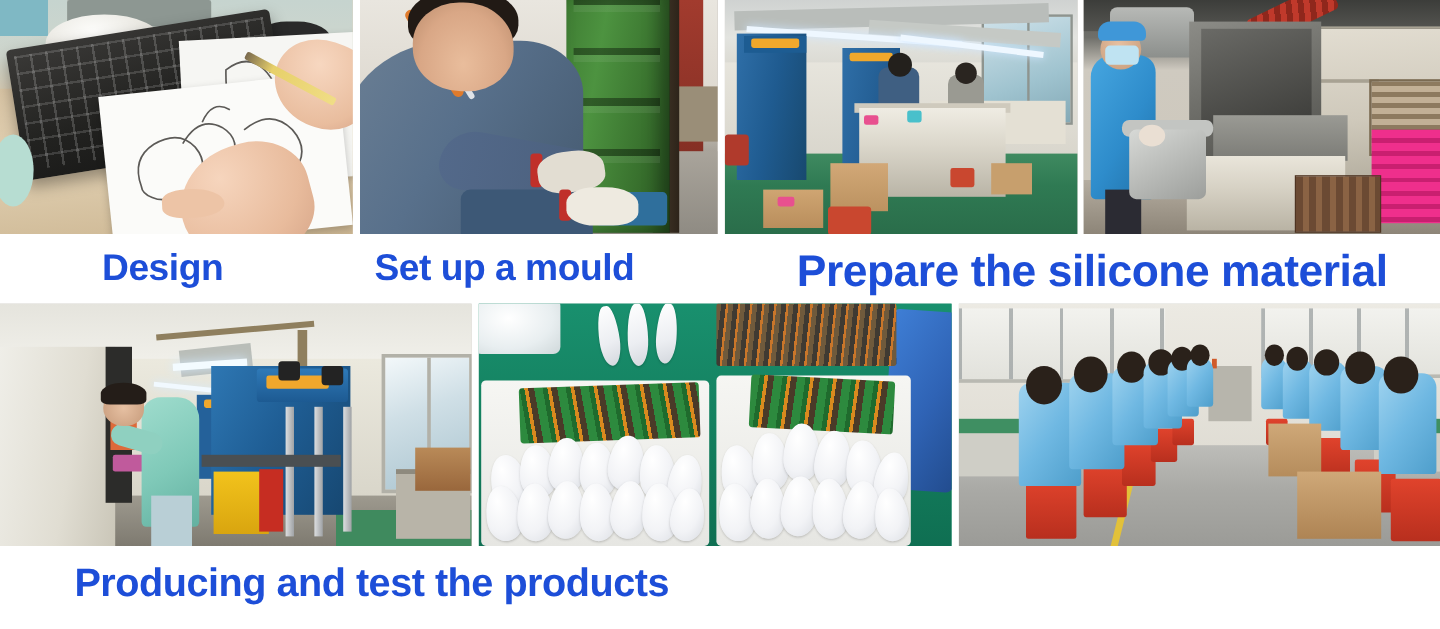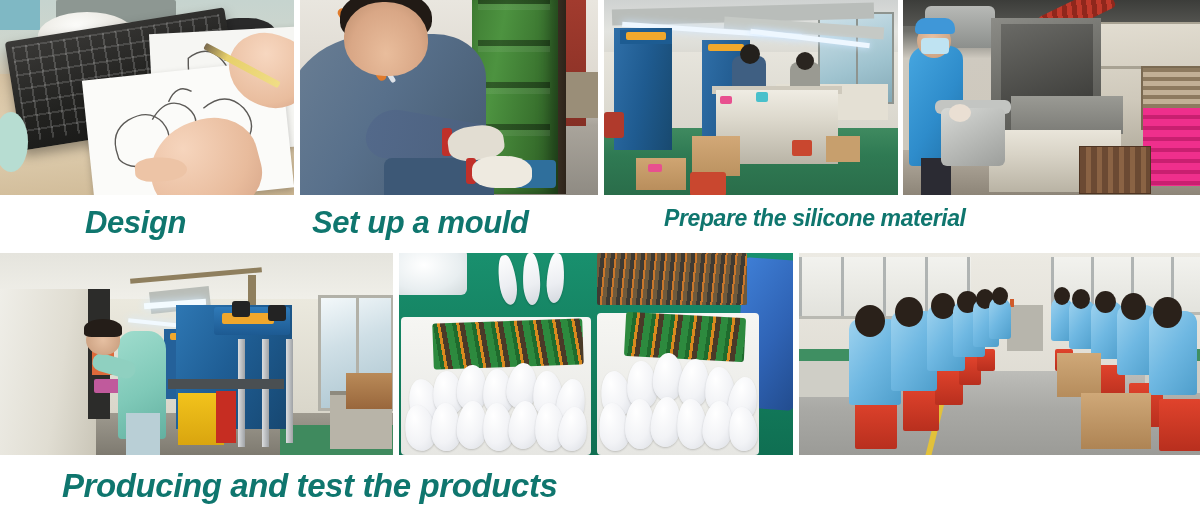--- a/index.html
+++ b/index.html
@@ -17,26 +17,25 @@
     position: absolute;
     overflow: hidden;
     background: #c9c9c2;
   }
   .photo > * { position: absolute; }
 
   
   .caption-band { position: absolute; left:0; width:1200px; background:#fff; }
   .caption {
     position: absolute;
-    color: #0f766e;
+    color: #1d4ed8;
     font-weight: bold;
     letter-spacing: -0.4px;
     white-space: nowrap;
     font-family: "Liberation Sans", sans-serif;
-    font-style: italic;
   }
 
   
   .i1 { left:0; top:0; width:294px; height:195px; background:#d9cbb4; }
   .i1-desk { left:0; top:38%; width:100%; height:62%;
     background:linear-gradient(175deg,#d8c4a4 0%, #e0cfb1 45%, #cdb793 100%); }
   .i1-wall { left:0; top:0; width:100%; height:40%;
     background:linear-gradient(180deg,#c6d4cf 0%, #cfd6cd 60%, #d2c6ae 100%); }
   .i1-monbase { left:38px; top:12px; width:98px; height:48px; border-radius:50%;
     background:radial-gradient(ellipse at 40% 30%, #fdfdfb 0%, #e7e5de 60%, #cfccc2 100%); }
@@ -311,21 +310,21 @@
   .i7-box2 { left:282px; top:140px; width:70px; height:56px;
     background:linear-gradient(180deg,#cfa878,#ae8454); }
   .w-coat { position:absolute; border-radius:10px 12px 3px 3px;
     background:linear-gradient(125deg,#9fd3ef 0%, #6fb8e2 50%, #4e9ecb 100%); }
   .w-head { position:absolute; border-radius:50%; background:#2a211a; }
   .w-stool{ position:absolute; background:linear-gradient(180deg,#e0432c,#b82f1e); border-radius:2px; }
 
   
   .c1 { font-size: 31px; }
   .c2 { font-size: 31px; }
-  .c3 { font-size: 23px; }
+  .c3 { font-size: 37px; }
   .c4 { font-size: 33px; }
   .c5 { font-size: 33px; }
 </style>
 </head>
 <body>
 
 <div class="board">
 
   <div class="photo i1">
     <div class="i1-wall"></div>

